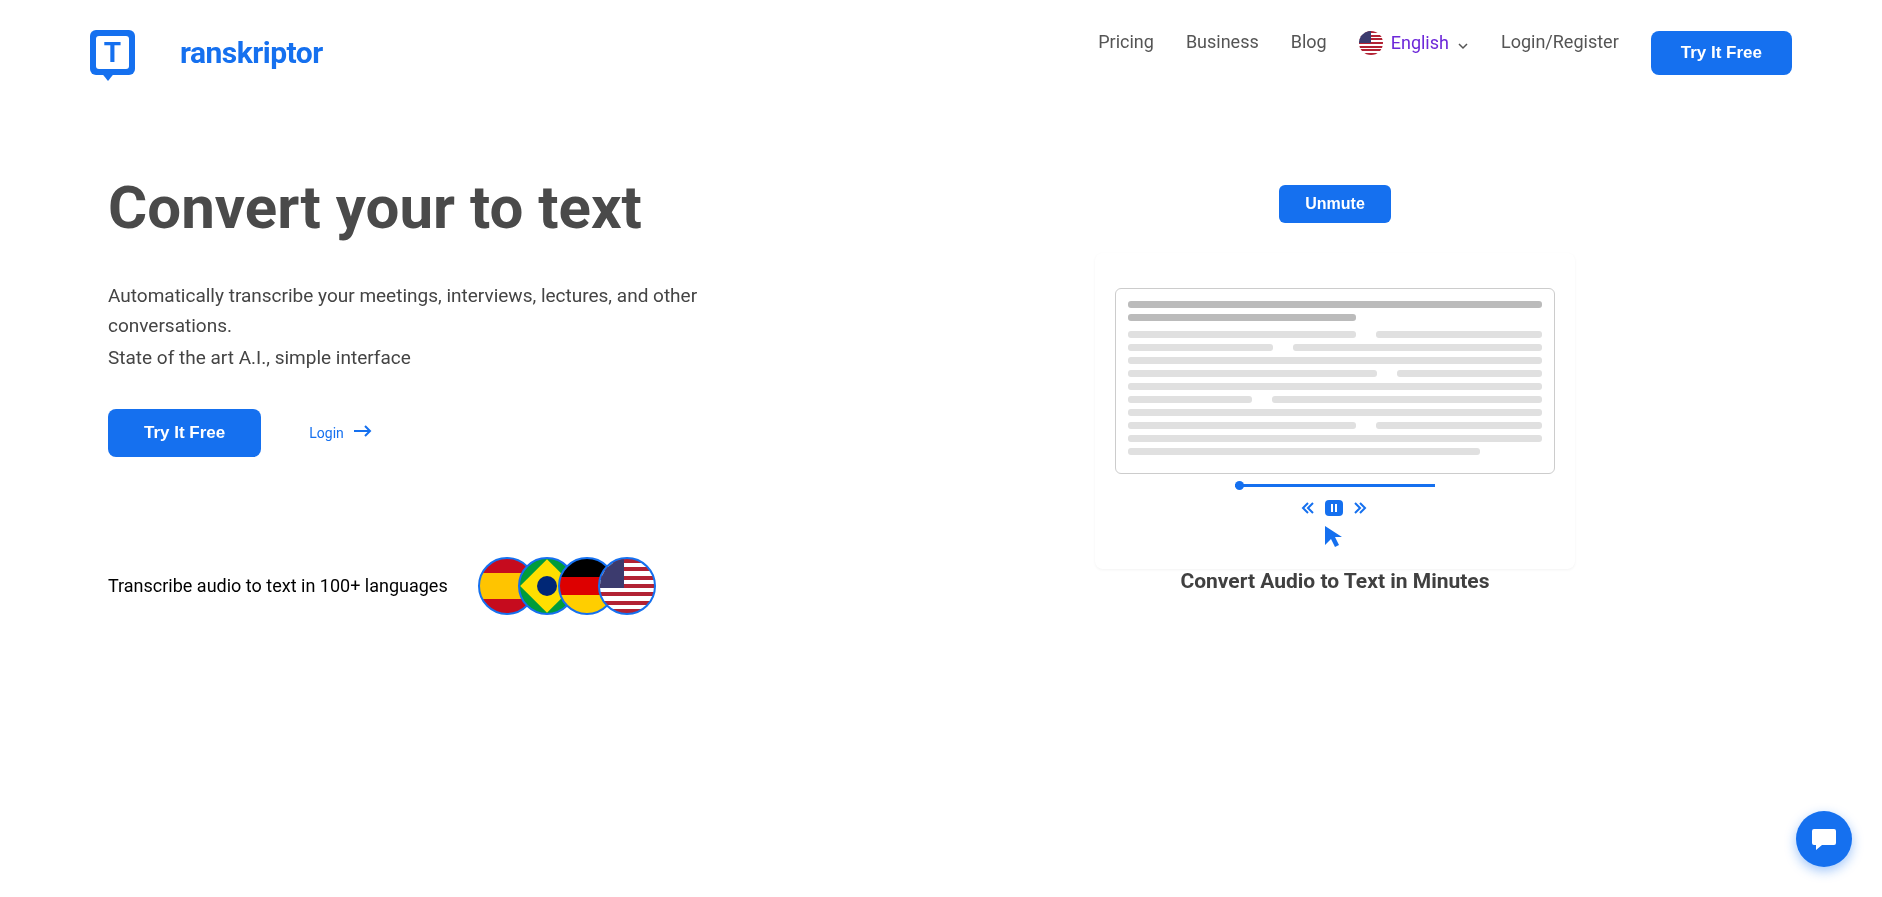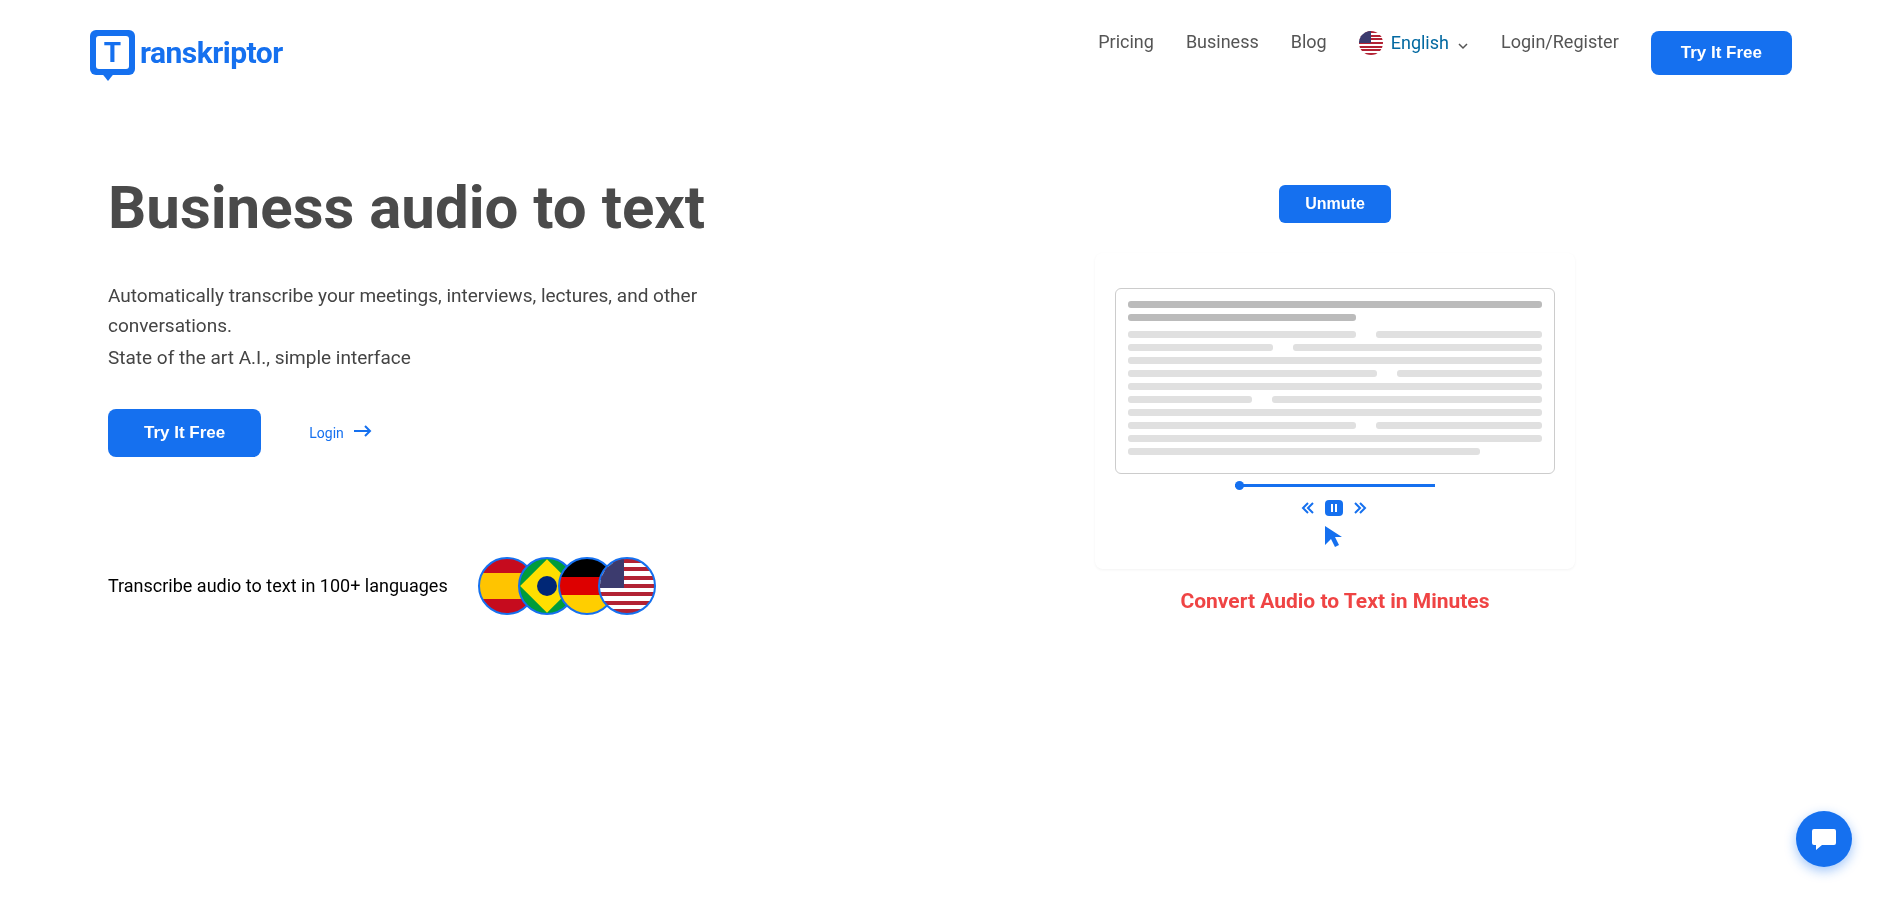--- a/index.html
+++ b/index.html
@@ -20,20 +20,21 @@
     .header {
       display: flex;
       align-items: center;
       justify-content: space-between;
       padding: 30px 90px 20px 90px;
     }
     
     .logo {
       display: flex;
       align-items: center;
+      gap: 40px;
     }
     
     .logo-icon {
       width: 45px;
       height: 45px;
       background: #1570EF;
       border-radius: 6px;
       position: relative;
       margin-right: 5px;
     }
@@ -395,24 +396,23 @@
       height: 9px;
       border-radius: 50%;
       background: #1570EF;
     }
     
     .cursor-icon {
       fill: #1570EF;
     }
     
     .video-caption {
-      color: #ef4444;
+      color: #404040;
       font-size: 21px;
       font-weight: 700;
-      margin-top: 20px;
       text-align: center;
     }
     
     .chat-bubble {
       position: absolute;
       bottom: 30px;
       right: 30px;
       width: 56px;
       height: 56px;
       border-radius: 50%;
@@ -438,35 +438,35 @@
     </div>
     <span class="logo-text">ranskriptor</span>
   </div>
 
   <nav class="nav">
     <a class="nav-link">Pricing</a>
     <a class="nav-link">Business</a>
     <a class="nav-link">Blog</a>
     <div class="lang-selector">
       <span class="flag-us-small"></span>
-      <span style="color:#0369a1;font-size:18px;">English</span>
+      <span style="color:#6d28d9;font-size:18px;">English</span>
       <span class="chevron-down">
         <svg width="12" height="12" viewBox="0 0 12 12">
             <path d="M2 4 L6 8 L10 4" stroke="#555" stroke-width="1.5" fill="none"></path>
           </svg>
       </span>
     </div>
     <a class="nav-link">Login/Register</a>
     <button class="btn-primary">Try It Free</button>
   </nav>
 </header>
 
 <main class="main">
   <div class="left-content">
-    <h1 class="hero-title">Business audio to text</h1>
+    <h1 class="hero-title">Convert your to text</h1>
     <p class="hero-text">Automatically transcribe your meetings, interviews, lectures, and other conversations.</p>
     <p class="hero-text2">State of the art A.I., simple interface</p>
 
     <div class="cta-row">
       <button class="btn-cta">Try It Free</button>
       <a class="login-link">
         <span>Login</span>
         <span class="arrow-right">
           <svg width="20" height="14" viewBox="0 0 20 14">
               <path d="M0 7 L16 7 M11 2 L16 7 L11 12" stroke="#1570EF" stroke-width="2" fill="none"></path>

